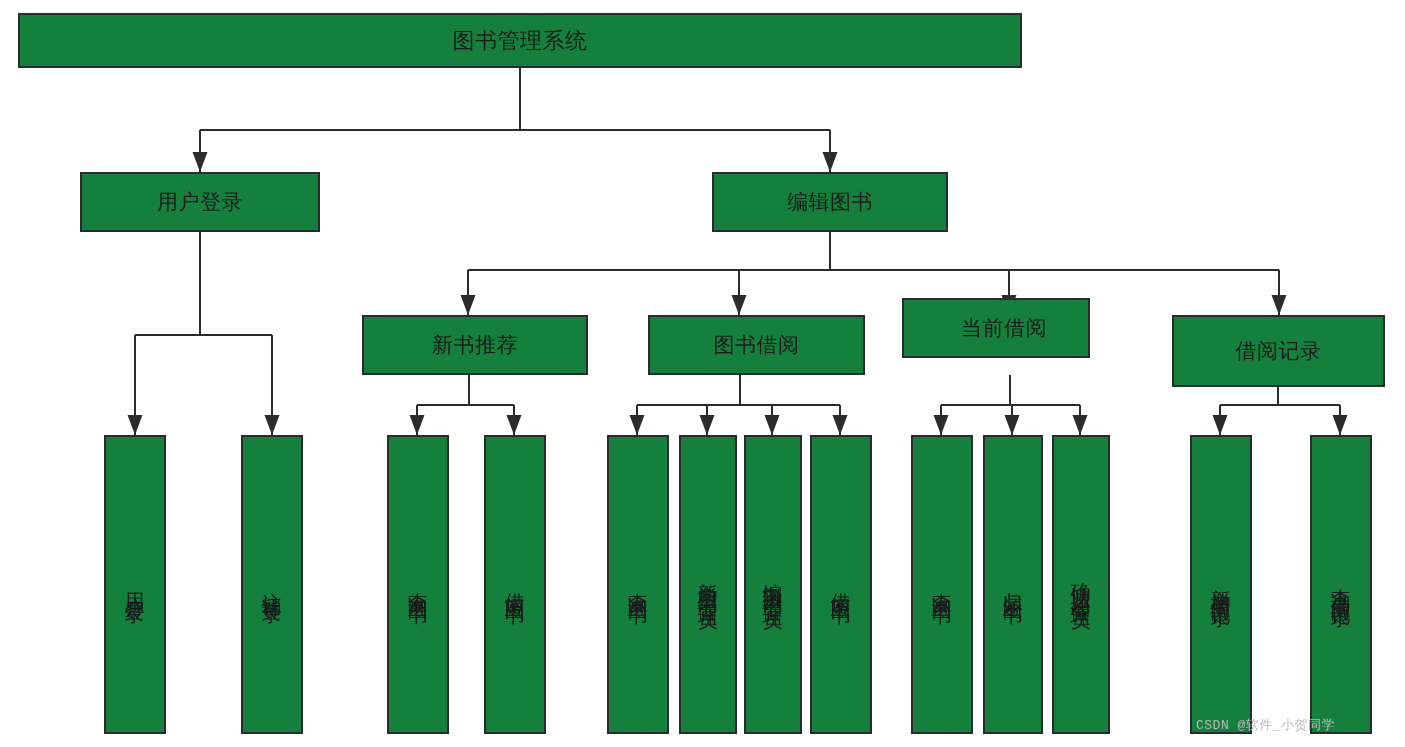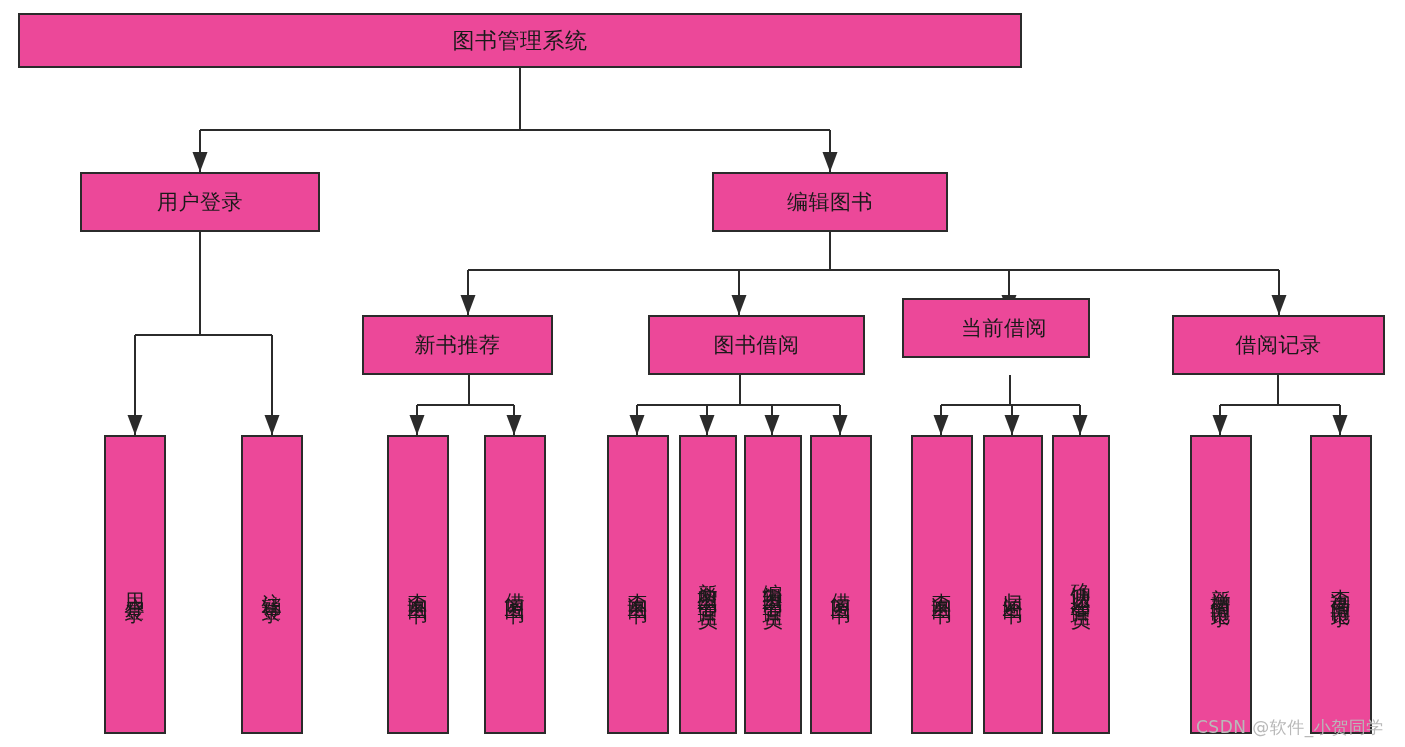--- a/index.html
+++ b/index.html
@@ -23,21 +23,21 @@
     position: absolute;
     left: 0;
     top: 0;
     width: 1405px;
     height: 747px;
     pointer-events: none;
   }
   .node {
     position: absolute;
     box-sizing: border-box;
-    background: #ec4899;
+    background: #15803d;
     border: 2px solid #2b2b2b;
     display: flex;
     align-items: center;
     justify-content: center;
     color: #1a1a1a;
   }
   .node .label {
     display: block;
     text-align: center;
     line-height: 1.24;
@@ -59,24 +59,25 @@
   .node.vert .label {
     writing-mode: vertical-rl;
     text-orientation: upright;
     font-size: 20px;
     line-height: 1.0;
     letter-spacing: 4px;
     max-height: 100%;
   }
   .watermark {
     position: absolute;
-    font-size: 17px;
+    font-size: 13px;
     color: #b9b9b9;
     white-space: nowrap;
     letter-spacing: 0.5px;
+    font-family: Liberation Mono, monospace;
   }
 </style>
 </head>
 <body>
 
 <div id="canvas">
 
   <svg id="edges" viewBox="0 0 1405 747" width="1405" height="747" xmlns="http://www.w3.org/2000/svg">
       <line x1="520" y1="68" x2="520" y2="130" stroke="#2b2b2b" stroke-width="2.4" shape-rendering="crispEdges"></line>
       <line x1="200" y1="130" x2="830" y2="130" stroke="#2b2b2b" stroke-width="2.4" shape-rendering="crispEdges"></line>
@@ -136,30 +137,30 @@
     <span class="label">图书管理系统</span>
   </div>
 
   <div class="node horiz" style="left: 80px; top: 172px; width: 240px; height: 60px;">
     <span class="label">用户登录</span>
   </div>
   <div class="node horiz" style="left: 712px; top: 172px; width: 236px; height: 60px;">
     <span class="label">编辑图书</span>
   </div>
 
-  <div class="node horiz" style="left: 362px; top: 315px; width: 191px; height: 60px;">
+  <div class="node horiz" style="left: 362px; top: 315px; width: 226px; height: 60px;">
     <span class="label">新书推荐</span>
   </div>
   <div class="node horiz" style="left: 632px; top: 315px; width: 217px; height: 60px; margin-left: 16px;">
     <span class="label">图书借阅</span>
   </div>
   <div class="node horiz" style="left: 902px; top: 298px; width: 188px; height: 60px; padding-left: 16px;">
     <span class="label">当前借阅</span>
   </div>
-  <div class="node horiz" style="left: 1172px; top: 315px; width: 213px; height: 60px;">
+  <div class="node horiz" style="left: 1172px; top: 315px; width: 213px; height: 72px;">
     <span class="label">借阅记录</span>
   </div>
 
   <div class="node vert" style="left: 104px; top: 435px; width: 62px; height: 299px;">
     <span class="label">用户登录</span>
   </div>
   <div class="node vert" style="left: 241px; top: 435px; width: 62px; height: 299px;">
     <span class="label">注销登录</span>
   </div>
 

